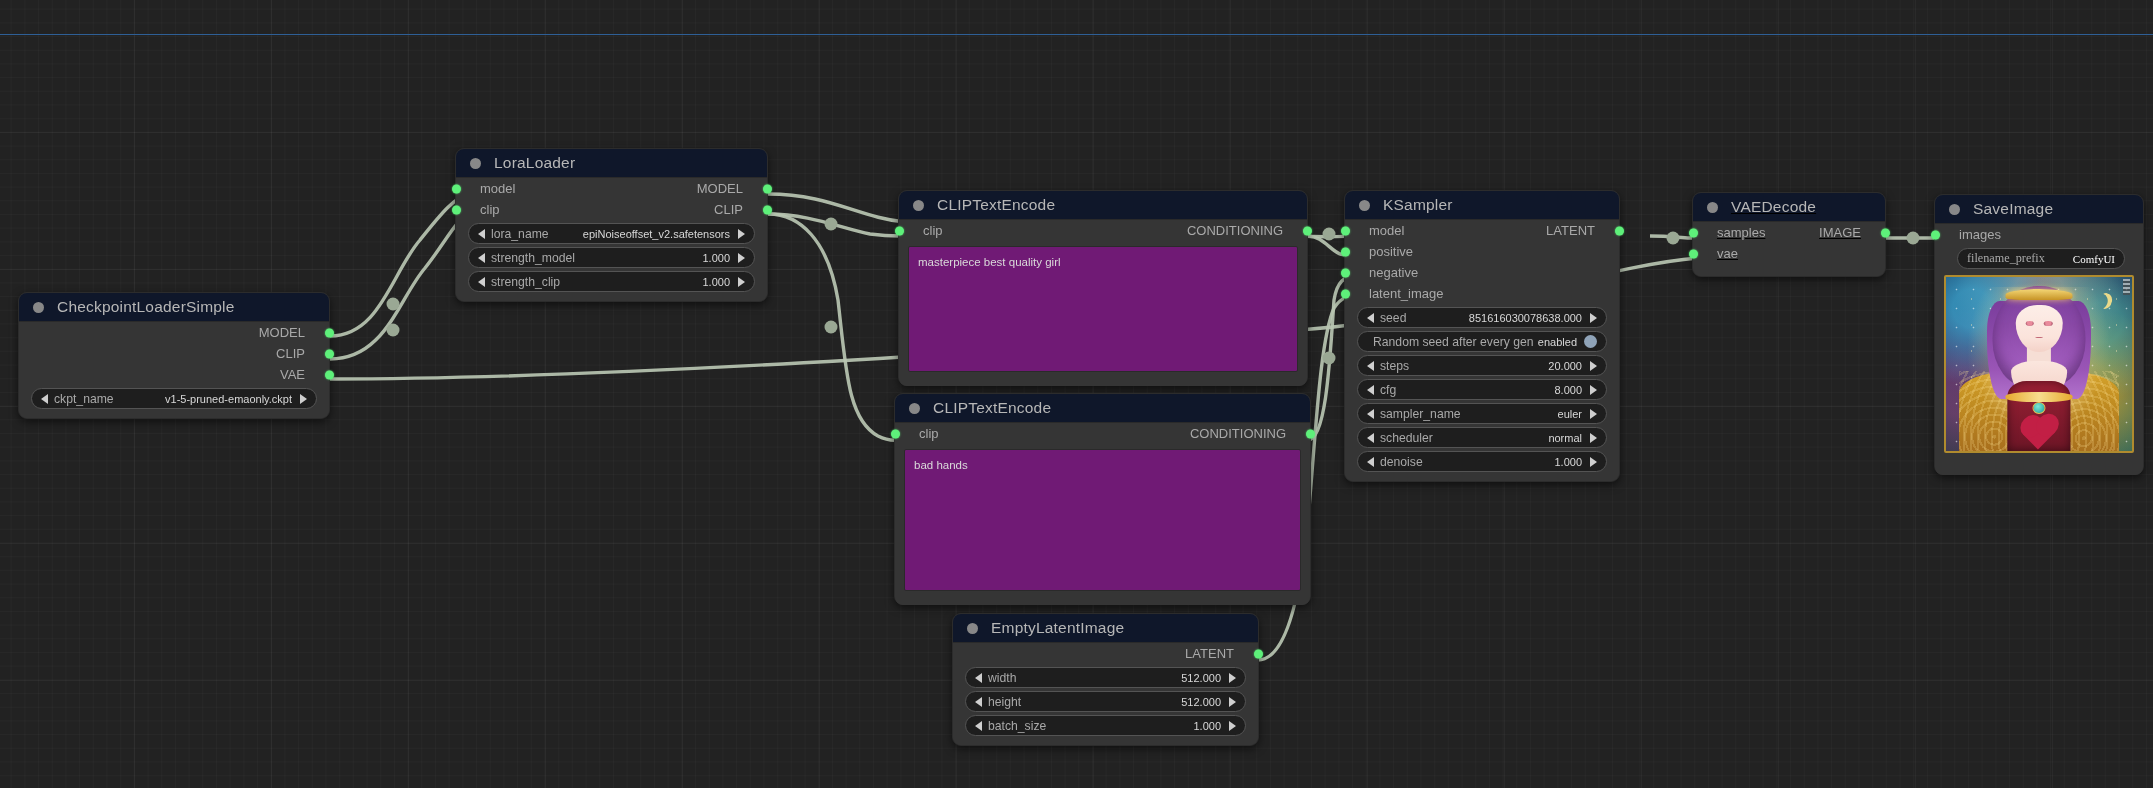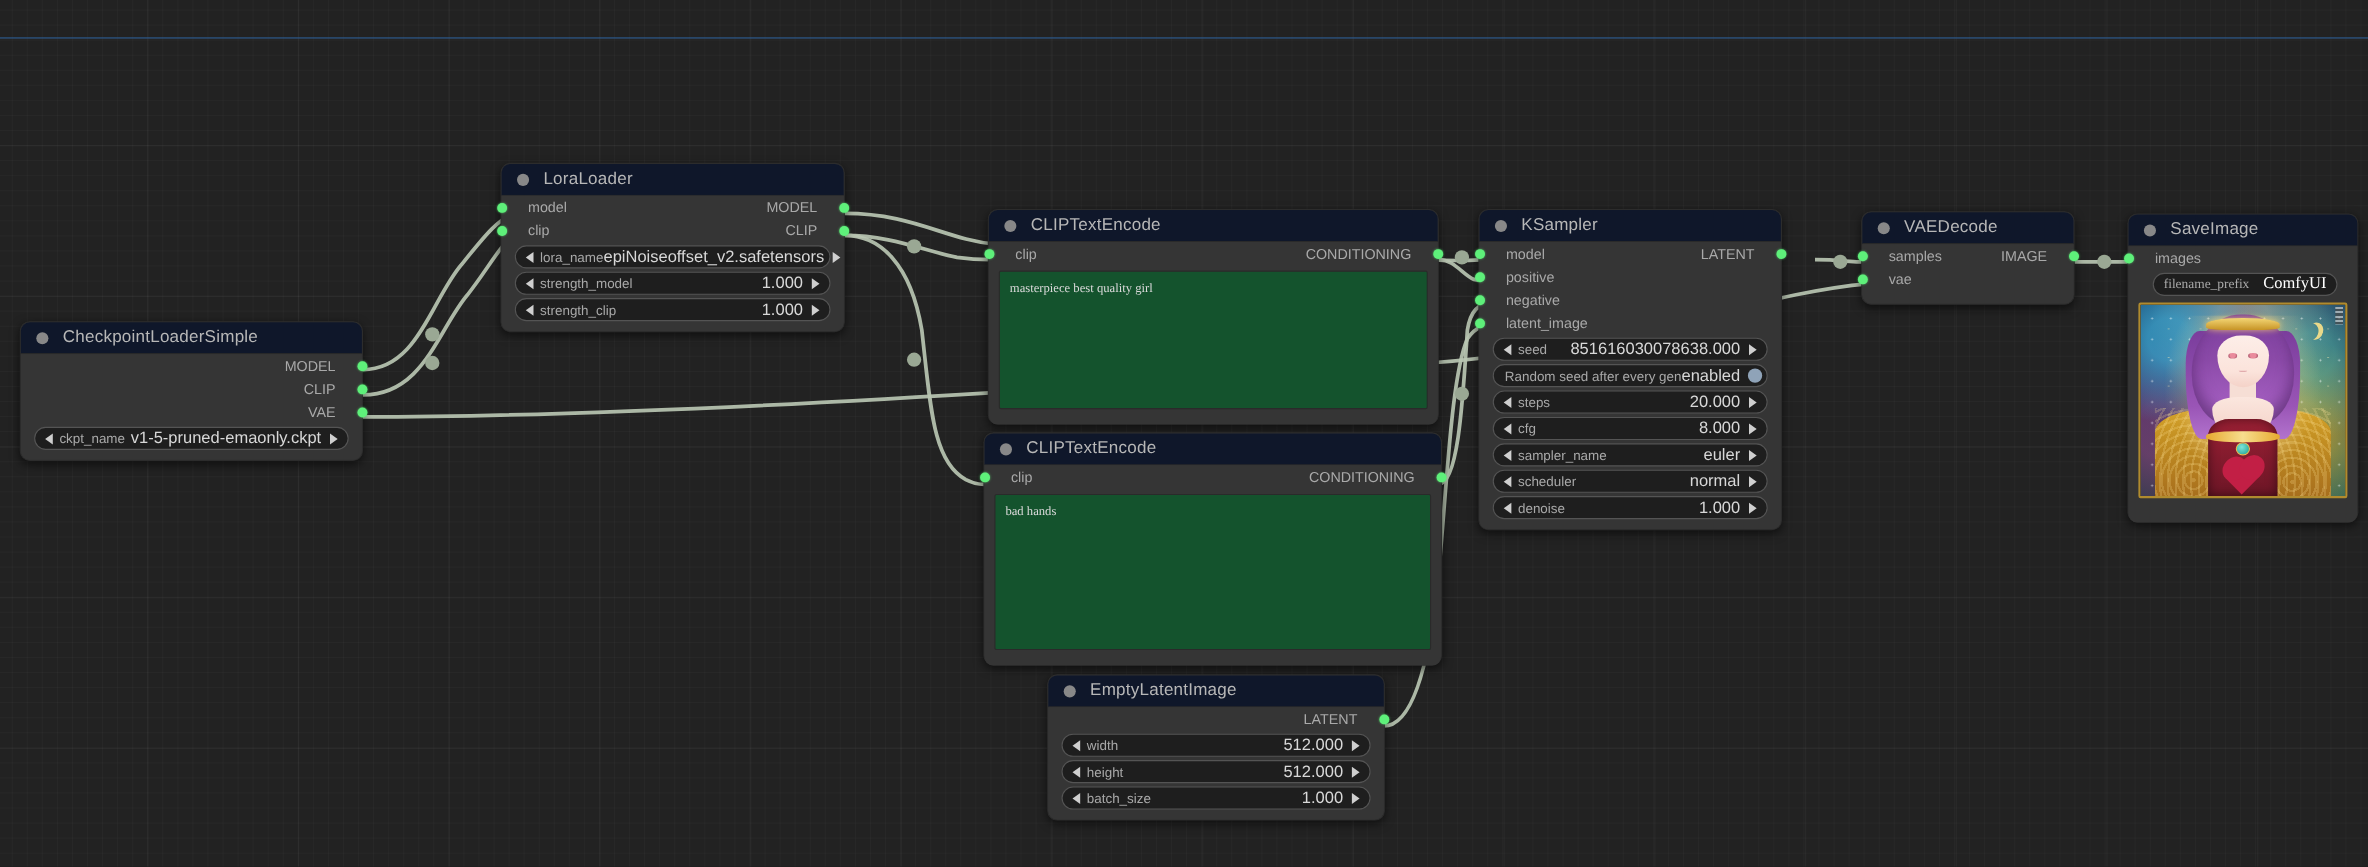--- a/index.html
+++ b/index.html
@@ -97,46 +97,46 @@
     border: 1px solid #545454;
     border-radius: 11px;
     display: flex; align-items: center;
     padding: 0 9px;
     position: relative;
   }
   .widget .wlabel {
     color: #a9a9a9; font-size: 12.2px; white-space: nowrap;
   }
   .widget .wvalue {
-    color: #d8d8d8; font-size: 15px; margin-left: auto; white-space: nowrap;
+    color: #d8d8d8; font-size: 11px; margin-left: auto; white-space: nowrap;
   }
   .arrow {
     width: 0; height: 0; flex: none;
     border-top: 5px solid transparent;
     border-bottom: 5px solid transparent;
   }
   .arrow.left  { border-right: 7px solid #cfcfcf; margin-right: 6px; }
   .arrow.right { border-left: 7px solid #cfcfcf; margin-left: 8px; }
   .widget.center-label { justify-content: center; }
   .widget.center-label .wlabel { margin: 0 auto 0 6px; }
   .toggle-knob {
     width: 13px; height: 13px; border-radius: 50%;
     background: #8fa3b8; margin-left: 7px; flex: none;
   }
   .widget.noarrow .wvalue { margin-left: auto; }
 
   
   .textbox {
     margin: 5px 9px 0 9px;
-    background: #14532d;
+    background: #701a75;
     border: 1px solid #2a2a2a;
     border-radius: 2px;
     padding: 7px 9px;
     color: #dadada;
-    font-family: Liberation Serif, serif;
+    font-family: Liberation Sans, sans-serif;
     font-size: 11.5px;
     line-height: 1.45;
     overflow: hidden;
     white-space: pre-wrap;
   }
 
   
   .preview-wrap {
     margin: 6px 9px 0 9px;
     border: 2px solid #b08b2e;
@@ -527,21 +527,21 @@
       </div>
       <div class="widget">
         <span class="arrow left"></span>
         <span class="wlabel">denoise</span>
         <span class="wvalue">1.000</span>
         <span class="arrow right"></span>
       </div>
     </div>
   </div>
 
-  <div class="node" id="n-vae" style="left:1692px; top:192px; width:194px;">
+  <div class="node" id="n-vae" style="left:1692px; top:192px; width:194px;text-decoration:underline;">
     <div class="node-title">
       <span class="title-dot"></span>
       <span class="title-text">VAEDecode</span>
     </div>
     <div class="node-body" style="padding-bottom:12px;">
       <div class="slot-row in" style="justify-content:space-between;">
         <span class="slot-dot in"></span>
         <span class="slot-label">samples</span>
         <span class="slot-label" style="margin-left:auto;margin-right:12px;">IMAGE</span>
         <span class="slot-dot out"></span>

